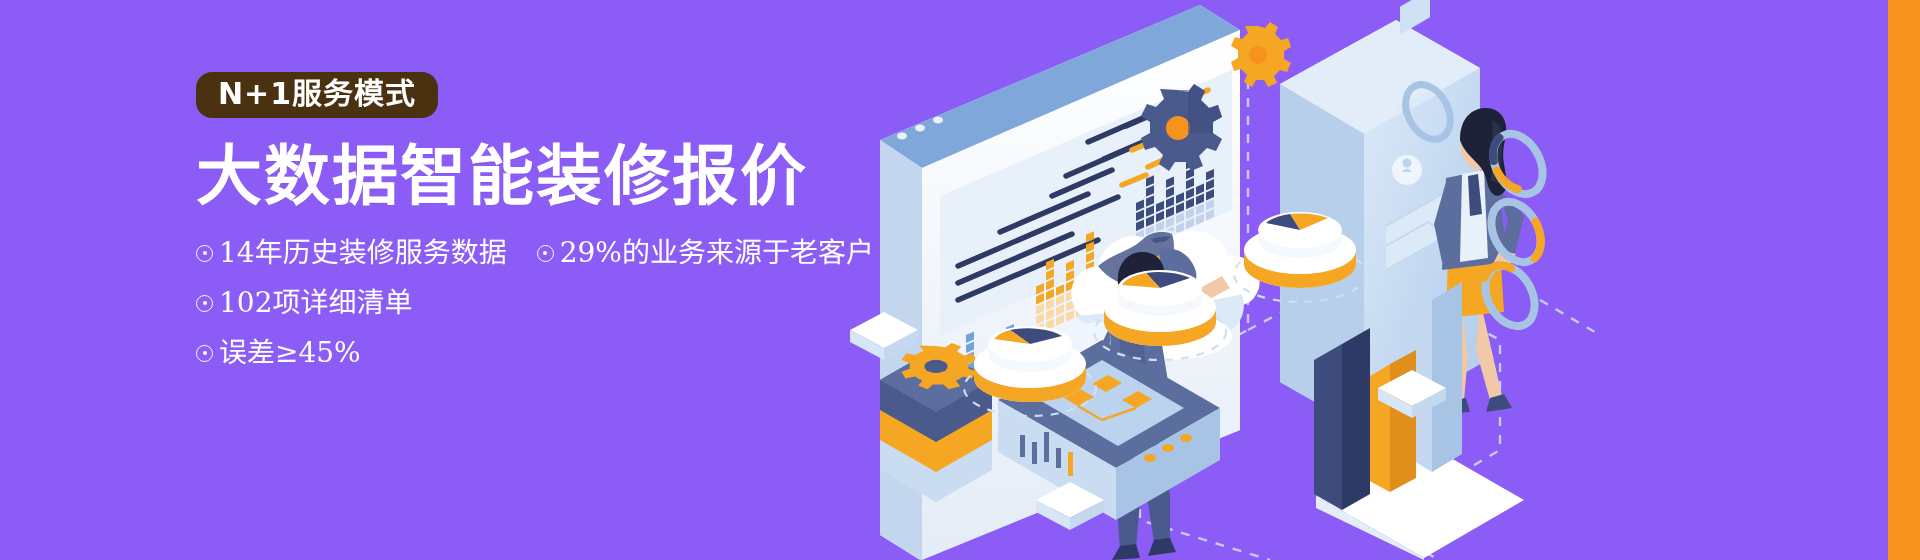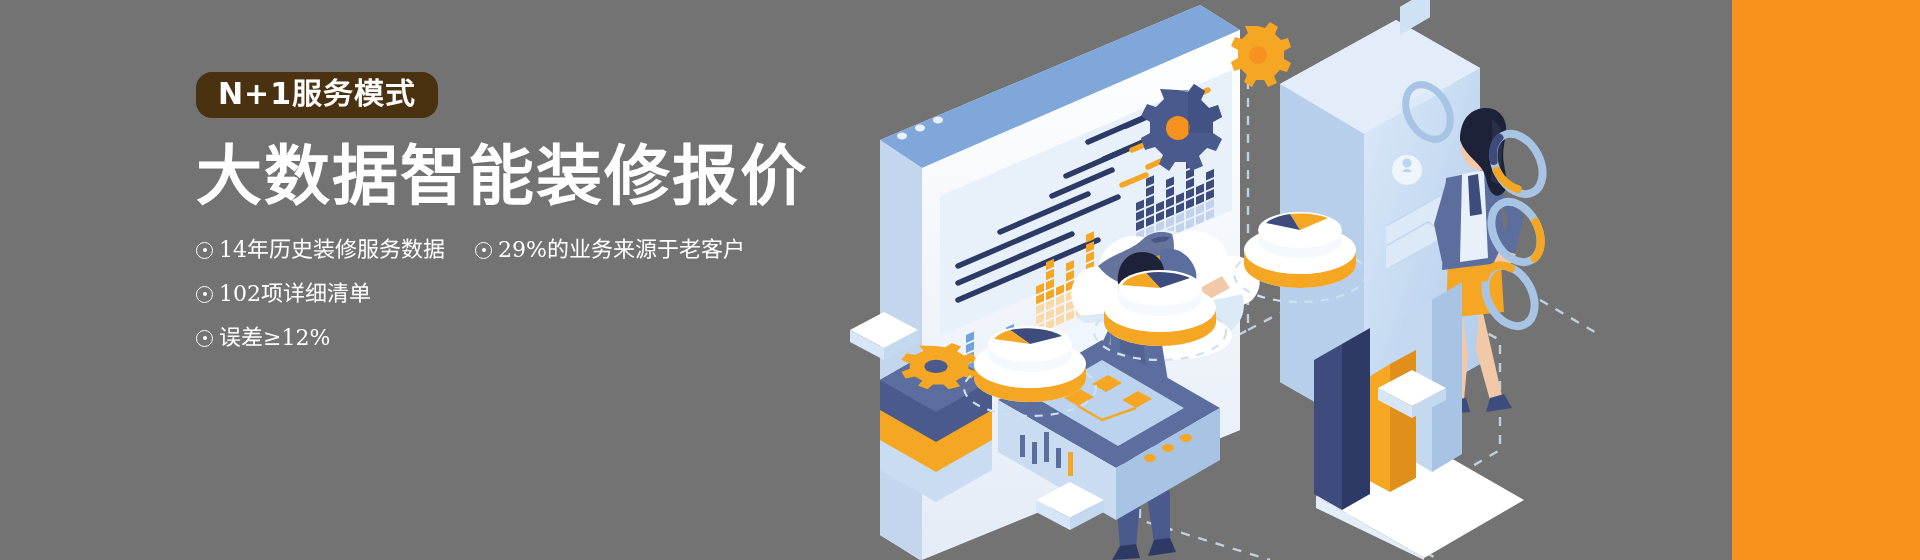--- a/index.html
+++ b/index.html
@@ -3,22 +3,22 @@
 <meta charset="utf-8">
 <title>Banner</title>
 <style>
   html,body{margin:0;padding:0;}
   body{
     width:1920px;height:560px;overflow:hidden;
     font-family:"Liberation Sans","DejaVu Sans",sans-serif;
     background:#F7921E;
   }
   .banner{
-    position:relative;width:1732px;height:560px;overflow:hidden;
-    background:#737373;
+    position:relative;width:1888px;height:560px;overflow:hidden;
+    background:#8b5cf6;
   }
 
   
   .copy{
     position:absolute;left:196px;top:72px;width:720px;
   }
   .badge{
     display:inline-block;
     background:#4A3110;
     color:#ffffff;
@@ -47,21 +47,21 @@
     display:flex;
     flex-direction:row;
     align-items:flex-start;
     gap:30px;
   }
   .bullet-col{
     display:flex;flex-direction:column;
   }
   .bullet{
     color:#FFFFFF;
-    font-size:22px;
+    font-size:28px;
     line-height:1;
     margin-bottom:22px;
     white-space:nowrap;
     font-family:"DejaVu Serif","Liberation Serif",serif;
     display:flex;align-items:center;gap:3px;
   }
   .bullet .dot{
     display:inline-block;
     width:15px;height:15px;
     border:1.6px solid #ffffff;
@@ -100,21 +100,21 @@
         <div class="bullet">
           <span class="dot"></span>
           <span class="txt">14年历史装修服务数据</span>
         </div>
         <div class="bullet">
           <span class="dot"></span>
           <span class="txt">102项详细清单</span>
         </div>
         <div class="bullet">
           <span class="dot"></span>
-          <span class="txt">误差≥12%</span>
+          <span class="txt">误差≥45%</span>
         </div>
       </div>
 
       <div class="bullet-col">
         <div class="bullet">
           <span class="dot"></span>
           <span class="txt">29%的业务来源于老客户</span>
         </div>
       </div>
 

